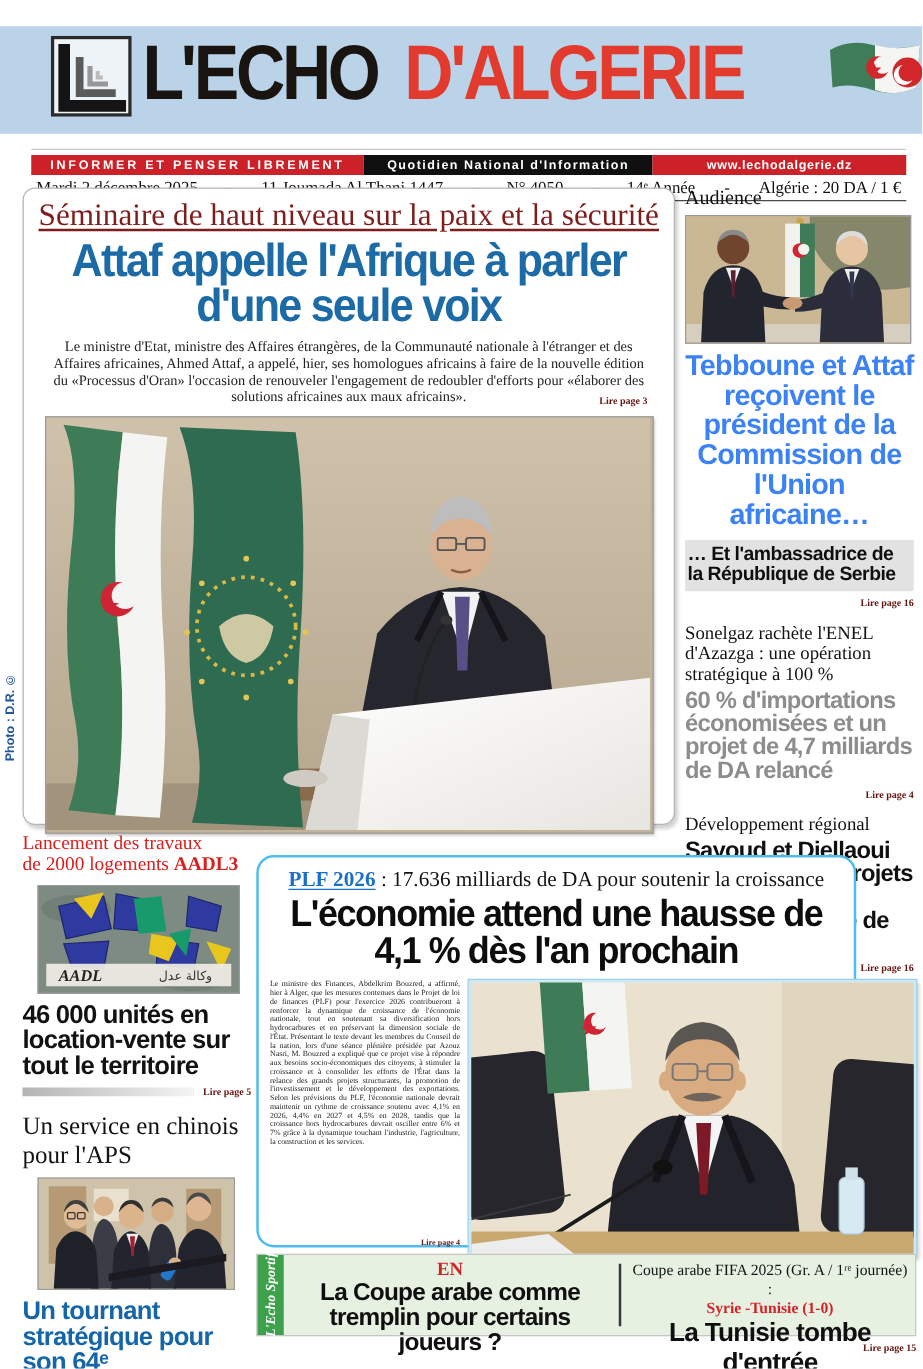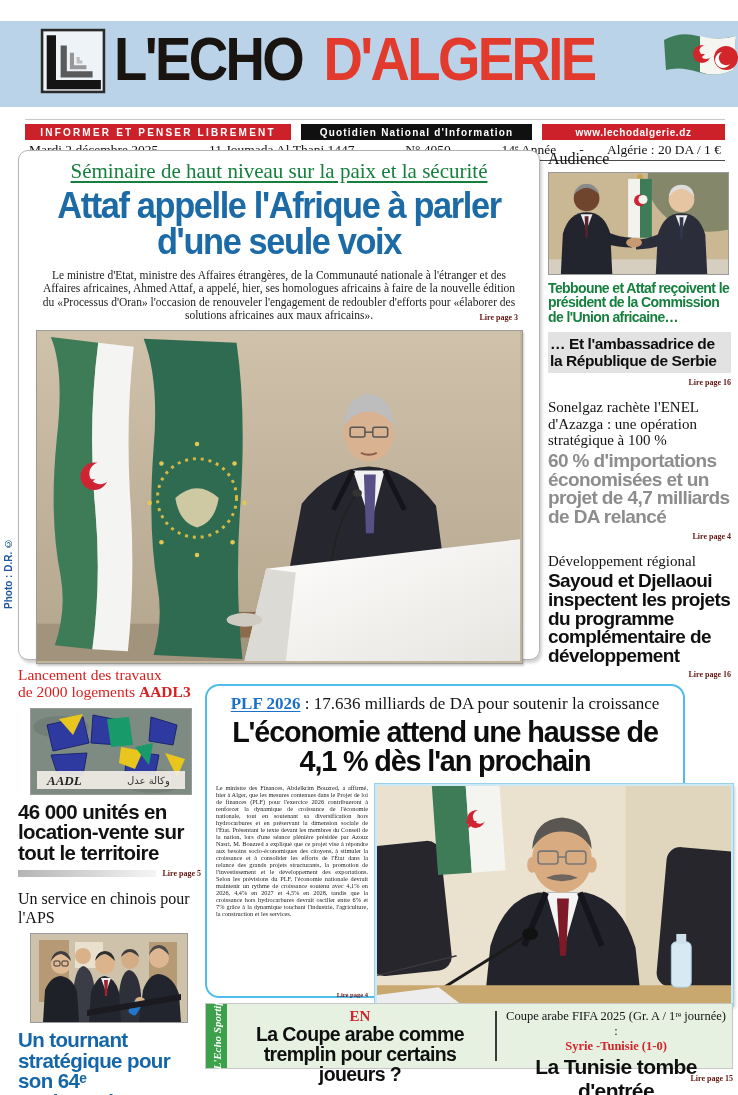--- a/index.html
+++ b/index.html
@@ -11,71 +11,71 @@
   .logo-row { position:absolute; left:40px; top:28px; width:676px; height:72px; display:flex; }
   .logo-icon { flex:0 0 auto; margin-right:8px; }
   .logo-title { font-family:"Liberation Sans",sans-serif; font-weight:bold; font-size:62px; line-height:1;
                 letter-spacing:-3px; white-space:nowrap; transform:scaleX(.88); transform-origin:left center; }
   .logo-black { color:#19140f; }
   .logo-red { color:#e23a2c; margin-left:10px; }
   .masthead-flag { margin-left:auto; }
 
   .hairline { position:absolute; left:25px; top:119px; width:700px; height:1px; background:#c9c9c9; }
   .info-bar { position:absolute; left:25px; top:124px; width:700px; height:16px; display:flex;
-              font-family:"Liberation Sans",sans-serif; font-weight:bold; font-size:10px;gap:10px; }
+              font-family:"Liberation Sans",sans-serif; font-weight:bold; font-size:10px; }
   .seg { display:flex; align-items:center; justify-content:center; color:#fff; height:100%; }
   .seg-red1 { flex:0 0 38%; background:#cc2128; letter-spacing:2.2px; }
   .seg-black { flex:0 0 33%; background:#101010; letter-spacing:1.2px; }
   .seg-red2 { flex:1; background:#cc2128; letter-spacing:.6px; }
 
   .dateline { position:absolute; left:25px; top:142px; width:700px; height:19px; display:flex;
               justify-content:space-between; align-items:center; font-size:13.5px; color:#111;
               border-bottom:1.5px solid #4a4a4a; padding:0 4px 2px 4px; }
 
   
   .lead-box { position:absolute; left:18px; top:150px; width:522px; height:510px; background:#fff;
               border:1.5px solid #b3b3b3; border-radius:10px; box-shadow:2px 3px 3px rgba(0,0,0,.18);
               padding:8px 9px; text-align:center; }
-  .lead-kicker { font-size:21px; color:#15803d; text-decoration:underline; text-underline-offset:3px; }
+  .lead-kicker { font-size:25px; color:#7f1d1d; text-decoration:underline; text-underline-offset:3px; }
   .lead-headline { margin-top:4px; font-family:"Liberation Sans",sans-serif; font-weight:bold; color:#1c6ba6;
                    font-size:37px; line-height:.98; letter-spacing:-1.5px; transform:scaleX(.93); transform-origin:center; }
   .lead-lede { position:relative; margin-top:8px; font-size:11.5px; line-height:1.18; color:#222; padding:0 14px; }
   .read-more { font-family:"Liberation Serif",serif; font-weight:bold; font-size:8px; color:#641510; }
   .lead-read { position:absolute; right:12px; bottom:0; }
   .lead-photo { margin:7px auto 0 auto; width:487px; height:334px; border:1px solid #9a9a9a; background:#c3b49c;
                 box-shadow:1px 2px 2px rgba(0,0,0,.2); }
   .photo-credit { position:absolute; left:3px; top:538px; writing-mode:vertical-rl; transform:rotate(180deg);
                   font-family:"Liberation Sans",sans-serif; font-weight:bold; font-size:10px; color:#2257a0; }
 
   
   .sidebar { position:absolute; left:548px; top:150px; width:183px; }
   .sb-kicker { font-size:16px; color:#131313; line-height:1.1; }
   .sb-photo { width:181px; height:103px; border:1px solid #9a9a9a; margin-top:4px; background:#c9b893; }
-  .sb-headline { margin-top:6px; font-family:"Liberation Sans",sans-serif; font-weight:bold; font-size:14px;
-                 line-height:1.04; letter-spacing:-.6px; color:#15803d; }
+  .sb-headline { margin-top:6px; font-family:"Liberation Sans",sans-serif; font-weight:bold; font-size:23px;
+                 line-height:1.04; letter-spacing:-.6px; color:#3b82f6;text-align:center; }
   .sb-graybox { margin-top:8px; background:#e2e2e2; padding:4px 2px; font-family:"Liberation Sans",sans-serif;
                 font-weight:bold; font-size:15.5px; line-height:1.05; letter-spacing:-.4px; color:#0f0f0f; }
   .sb-read { text-align:right; margin-top:5px; }
   .sb-kicker2 { margin-top:12px; font-size:15px; line-height:1.12; color:#131313; }
   .sb-gray-headline { margin-top:3px; font-family:"Liberation Sans",sans-serif; font-weight:bold; font-size:19px;
                       line-height:.98; letter-spacing:-.6px; color:#8d8d8d; }
   .sb-headline2 { margin-top:3px; font-family:"Liberation Sans",sans-serif; font-weight:bold; font-size:19px;
                   line-height:.98; letter-spacing:-.6px; color:#0f0f0f; }
 
   
   .left-col { position:absolute; left:18px; top:666px; width:183px; }
   .lc-kicker { color:#d8201f; font-size:15.5px; line-height:1.12; }
   .lc-kicker b { font-weight:bold; }
   .lc-photo { width:162px; height:87px; border:1px solid #9a9a9a; margin:7px 0 0 12px; background:#7e8b82; }
   .lc-headline { margin-top:7px; font-family:"Liberation Sans",sans-serif; font-weight:bold; font-size:20.5px;
                  line-height:1.0; letter-spacing:-.6px; color:#121212; }
   .lc-readrow { display:flex; align-items:center; margin-top:6px; }
   .gradbar { flex:1; height:7px; background:linear-gradient(to right,#b4b4b4,#f5f5f5); }
   .lc-readrow .read-more { margin-left:6px; flex:0 0 auto; }
-  .lc-kicker2 { margin-top:12px; font-size:16px; line-height:1.15; color:#131313; }
+  .lc-kicker2 { margin-top:12px; font-size:20px; line-height:1.15; color:#131313; }
   .lc-photo2 { width:158px; height:90px; border:1px solid #9a9a9a; margin:6px 0 0 12px; background:#cfc2aa; }
   .lc-headline-blue { margin-top:7px; font-family:"Liberation Sans",sans-serif; font-weight:bold; font-size:20.5px;
                       line-height:1.0; letter-spacing:-.6px; color:#1566a8; }
 
   
   .econ-box { position:absolute; left:205px; top:684px; width:480px; height:314px; background:#fff;
               border:2.5px solid #4fbcec; border-radius:14px; padding:8px 9px; }
   .econ-kicker { text-align:center; font-size:17px; color:#131313; }
   .econ-kicker .plf { color:#1a70c8; font-weight:bold; text-decoration:underline; text-underline-offset:2px; }
   .econ-headline { margin-top:3px; text-align:center; font-family:"Liberation Sans",sans-serif; font-weight:bold;

